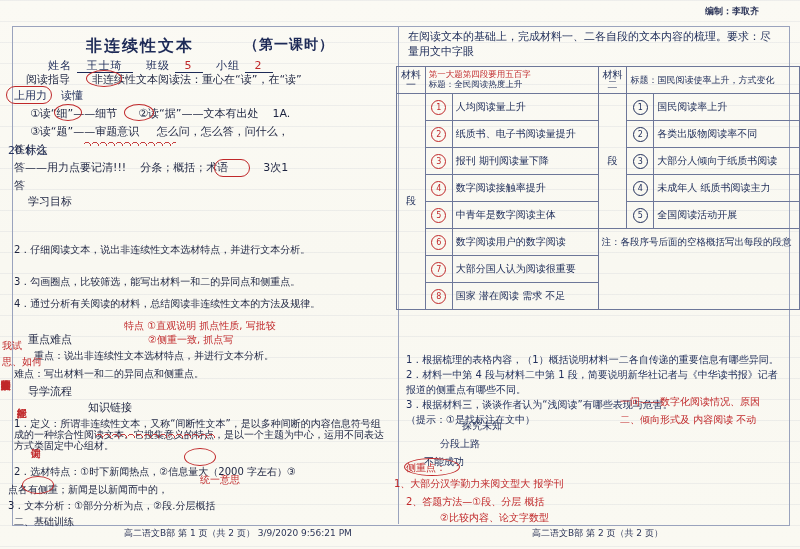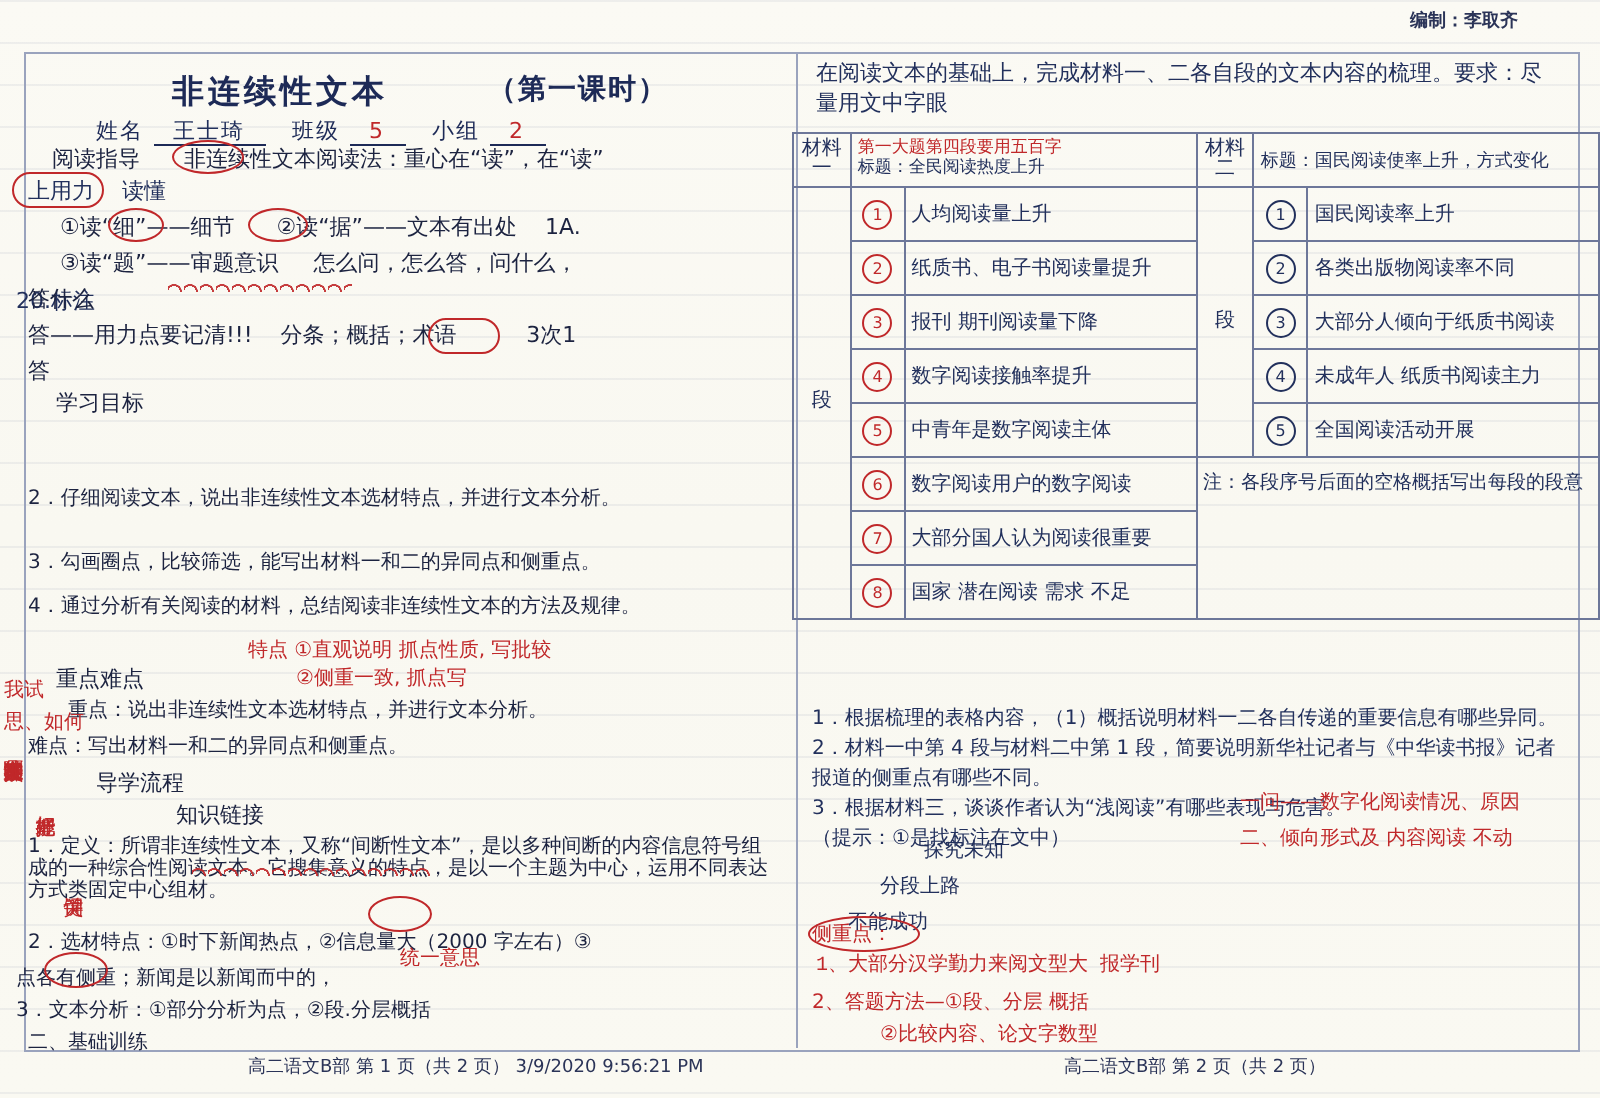--- a/index.html
+++ b/index.html
@@ -144,21 +144,21 @@
 
   <div class="ink t11" style="left:28px;top:196px;">学习目标</div>
   <div class="ink t10" style="left:14px;top:244px;width:372px;white-space:normal;">2．仔细阅读文本，说出非连续性文本选材特点，并进行文本分析。</div>
   <div class="ink t10" style="left:14px;top:276px;width:372px;white-space:normal;">3．勾画圈点，比较筛选，能写出材料一和二的异同点和侧重点。</div>
   <div class="ink t10" style="left:14px;top:298px;width:372px;white-space:normal;">4．通过分析有关阅读的材料，总结阅读非连续性文本的方法及规律。</div>
 
   <div class="ink t11" style="left:28px;top:334px;">重点难点</div>
   <div class="ink t10" style="left:14px;top:350px;width:372px;white-space:normal;padding-left:20px;">重点：说出非连续性文本选材特点，并进行文本分析。</div>
   <div class="ink t10" style="left:14px;top:368px;width:372px;white-space:normal;">难点：写出材料一和二的异同点和侧重点。</div>
 
-  <div class="ink t11" style="left:28px;top:386px;margin-left:20px;">导学流程</div>
+  <div class="ink t11" style="left:28px;top:386px;">导学流程</div>
   <div class="ink t11" style="left:88px;top:402px;">知识链接</div>
 
   <div class="ink t10" style="left:14px;top:418px;width:374px;white-space:normal;">1．定义：所谓非连续性文本，又称“间断性文本”，是以多种间断的内容信息符号组成的一种综合性阅读文本。它搜集意义的特点，是以一个主题为中心，运用不同表达方式类固定中心组材。</div>
   <div class="ink t10" style="left:14px;top:466px;width:374px;white-space:normal;">2．选材特点：①时下新闻热点，②信息量大（2000 字左右）③</div>
   <div class="ink t10" style="left:8px;top:484px;width:374px;white-space:normal;">点各有侧重；新闻是以新闻而中的，</div>
   <div class="ink t10" style="left:14px;top:436px;width:374px;white-space:normal;opacity:0;">④材料有其同新闻点，各自侧重点不同，但本新闻材料的侧重点不同；</div>
   <div class="ink t10" style="left:8px;top:500px;width:374px;white-space:normal;">3．文本分析：①部分分析为点，②段.分层概括</div>
   <div class="ink t10" style="left:8px;top:470px;width:374px;white-space:normal;opacity:0;">依据、②材料本身是整体的或是整体的特点，议论文的特点 ②材料构思角，强化感知能力考查。</div>
   <div class="ink t10" style="left:14px;top:516px;">二、基础训练</div>
 
@@ -247,21 +247,21 @@
   </div>
 
   <div class="ink t10 red" style="left:620px;top:396px;">一问——数字化阅读情况、原因</div>
   <div class="ink t10 red" style="left:620px;top:414px;">二、倾向形式及 内容阅读 不动</div>
 
   <div class="ink t10 blue" style="left:430px;top:420px;margin-left:32px;">探究未知</div>
   <div class="ink t10 blue" style="left:440px;top:438px;">分段上路</div>
   <div class="ink t10 blue" style="left:424px;top:456px;">不能成功</div>
 
   <div class="ink t10 red" style="left:406px;top:462px;">侧重点：</div>
-  <div class="ink t10 red" style="left:408px;top:478px;font-family:Liberation Mono, monospace;">1、大部分汉学勤力来阅文型大 报学刊</div>
+  <div class="ink t10 red" style="left:394px;top:478px;">1、大部分汉学勤力来阅文型大 报学刊</div>
   <div class="ink t10 red" style="left:406px;top:496px;">2、答题方法—①段、分层 概括</div>
   <div class="ink t10 red" style="left:440px;top:512px;">②比较内容、论文字数型</div>
 
   <div class="redcircle" style="left:404px;top:458px;width:54px;height:16px;"></div>
 
   <div class="footer">
     <span class="l">高二语文B部    第 1 页（共 2 页）    3/9/2020 9:56:21 PM</span>
     <span class="r">高二语文B部    第 2 页（共 2 页）</span>
   </div>
 </div>

